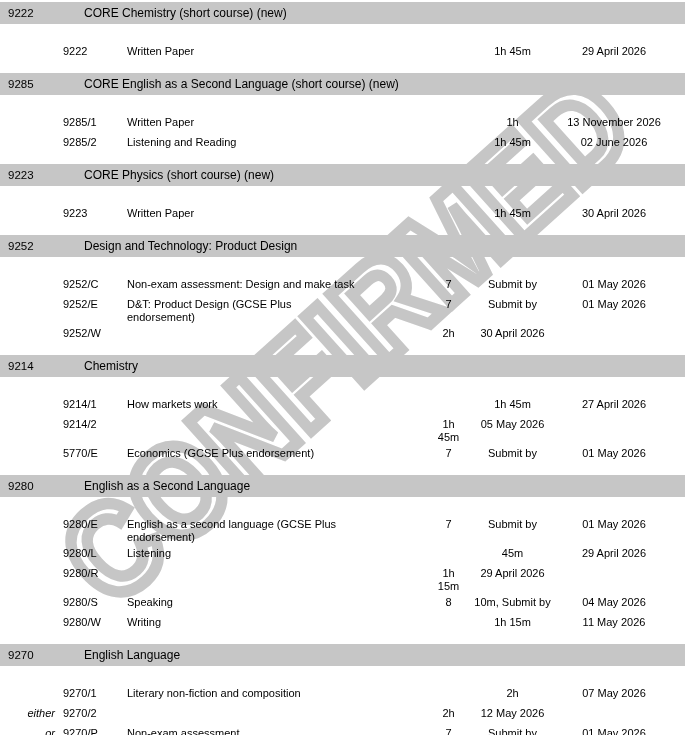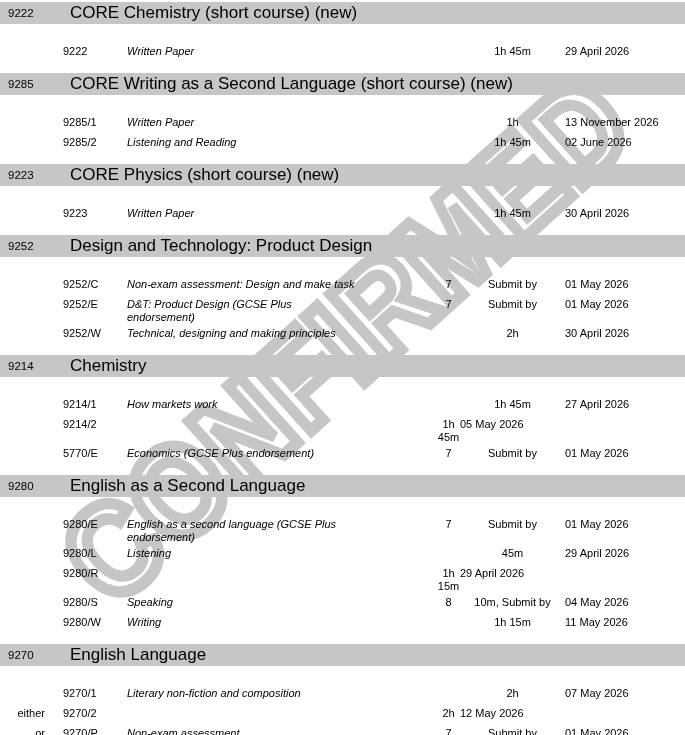--- a/index.html
+++ b/index.html
@@ -29,38 +29,38 @@
     background: #c6c6c6;
     display: flex;
     align-items: center;
     width: 685px;
   }
   .bar-code {
     width: 70px;
     padding-left: 8px;
     font-size: 11.5px;
   }
-  .bar-title { font-size: 17px; }
+  .bar-title { font-size: 12px; margin-left: 14px; }
   .rows { margin: 18px 0 11px 0; }
   .row {
     display: grid;
     grid-template-columns: 63px 64px 310px 23px 105px 98px;
     width: 663px;
     min-height: 20px;
     align-items: start;
     line-height: 13px;
     padding-top: 3px;
   }
-  .c-qual { text-align: right; padding-right: 18px; }
+  .c-qual { text-align: right; font-style: italic; padding-right: 8px; }
   .c-code { text-align: left; }
   .c-title { text-align: left; }
-  .c-title .title-inner { display: inline-block; max-width: 235px; font-style: italic; }
+  .c-title .title-inner { display: inline-block; max-width: 235px; }
   .c-key { text-align: center; }
   .c-dur { text-align: center; }
-  .c-date { text-align: left; }
+  .c-date { text-align: center; }
 </style>
 </head>
 <body>
 
 <svg class="watermark-layer" width="685" height="735" viewBox="0 0 685 735" xmlns="http://www.w3.org/2000/svg">
   <text x="345" y="384" text-anchor="middle" font-family="Liberation Sans, sans-serif" font-weight="bold" font-size="128" letter-spacing="2" fill="none" stroke-width="12" transform="rotate(-42 345 338)" textLength="710" lengthAdjust="spacingAndGlyphs" stroke="#c6c6c6">CONFIRMED</text>
 </svg>
 
 <div class="content" id="sections">
   <section class="section">
@@ -76,21 +76,21 @@
     <span class="c-key"></span>
     <span class="c-dur">1h 45m</span>
     <span class="c-date">29 April 2026</span>
   </div>
 </div>
   </section>
 
   <section class="section">
     <div class="section-bar">
       <span class="bar-code">9285</span>
-      <span class="bar-title">CORE Writing as a Second Language (short course) (new)</span>
+      <span class="bar-title">CORE English as a Second Language (short course) (new)</span>
     </div>
     <div class="rows">
   <div class="row">
     <span class="c-qual"></span>
     <span class="c-code">9285/1</span>
     <span class="c-title"><span class="title-inner">Written Paper</span></span>
     <span class="c-key"></span>
     <span class="c-dur">1h</span>
     <span class="c-date">13 November 2026</span>
   </div>
@@ -143,21 +143,20 @@
     <span class="c-code">9252/E</span>
     <span class="c-title"><span class="title-inner">D&amp;T: Product Design (GCSE Plus endorsement)</span></span>
     <span class="c-key">7</span>
     <span class="c-dur">Submit by</span>
     <span class="c-date">01 May 2026</span>
   </div>
 
   <div class="row">
     <span class="c-qual"></span>
     <span class="c-code">9252/W</span>
-    <span class="c-title"><span class="title-inner">Technical, designing and making principles</span></span>
     <span class="c-key"></span>
     <span class="c-dur">2h</span>
     <span class="c-date">30 April 2026</span>
   </div>
 </div>
   </section>
 
   <section class="section">
     <div class="section-bar">
       <span class="bar-code">9214</span>

